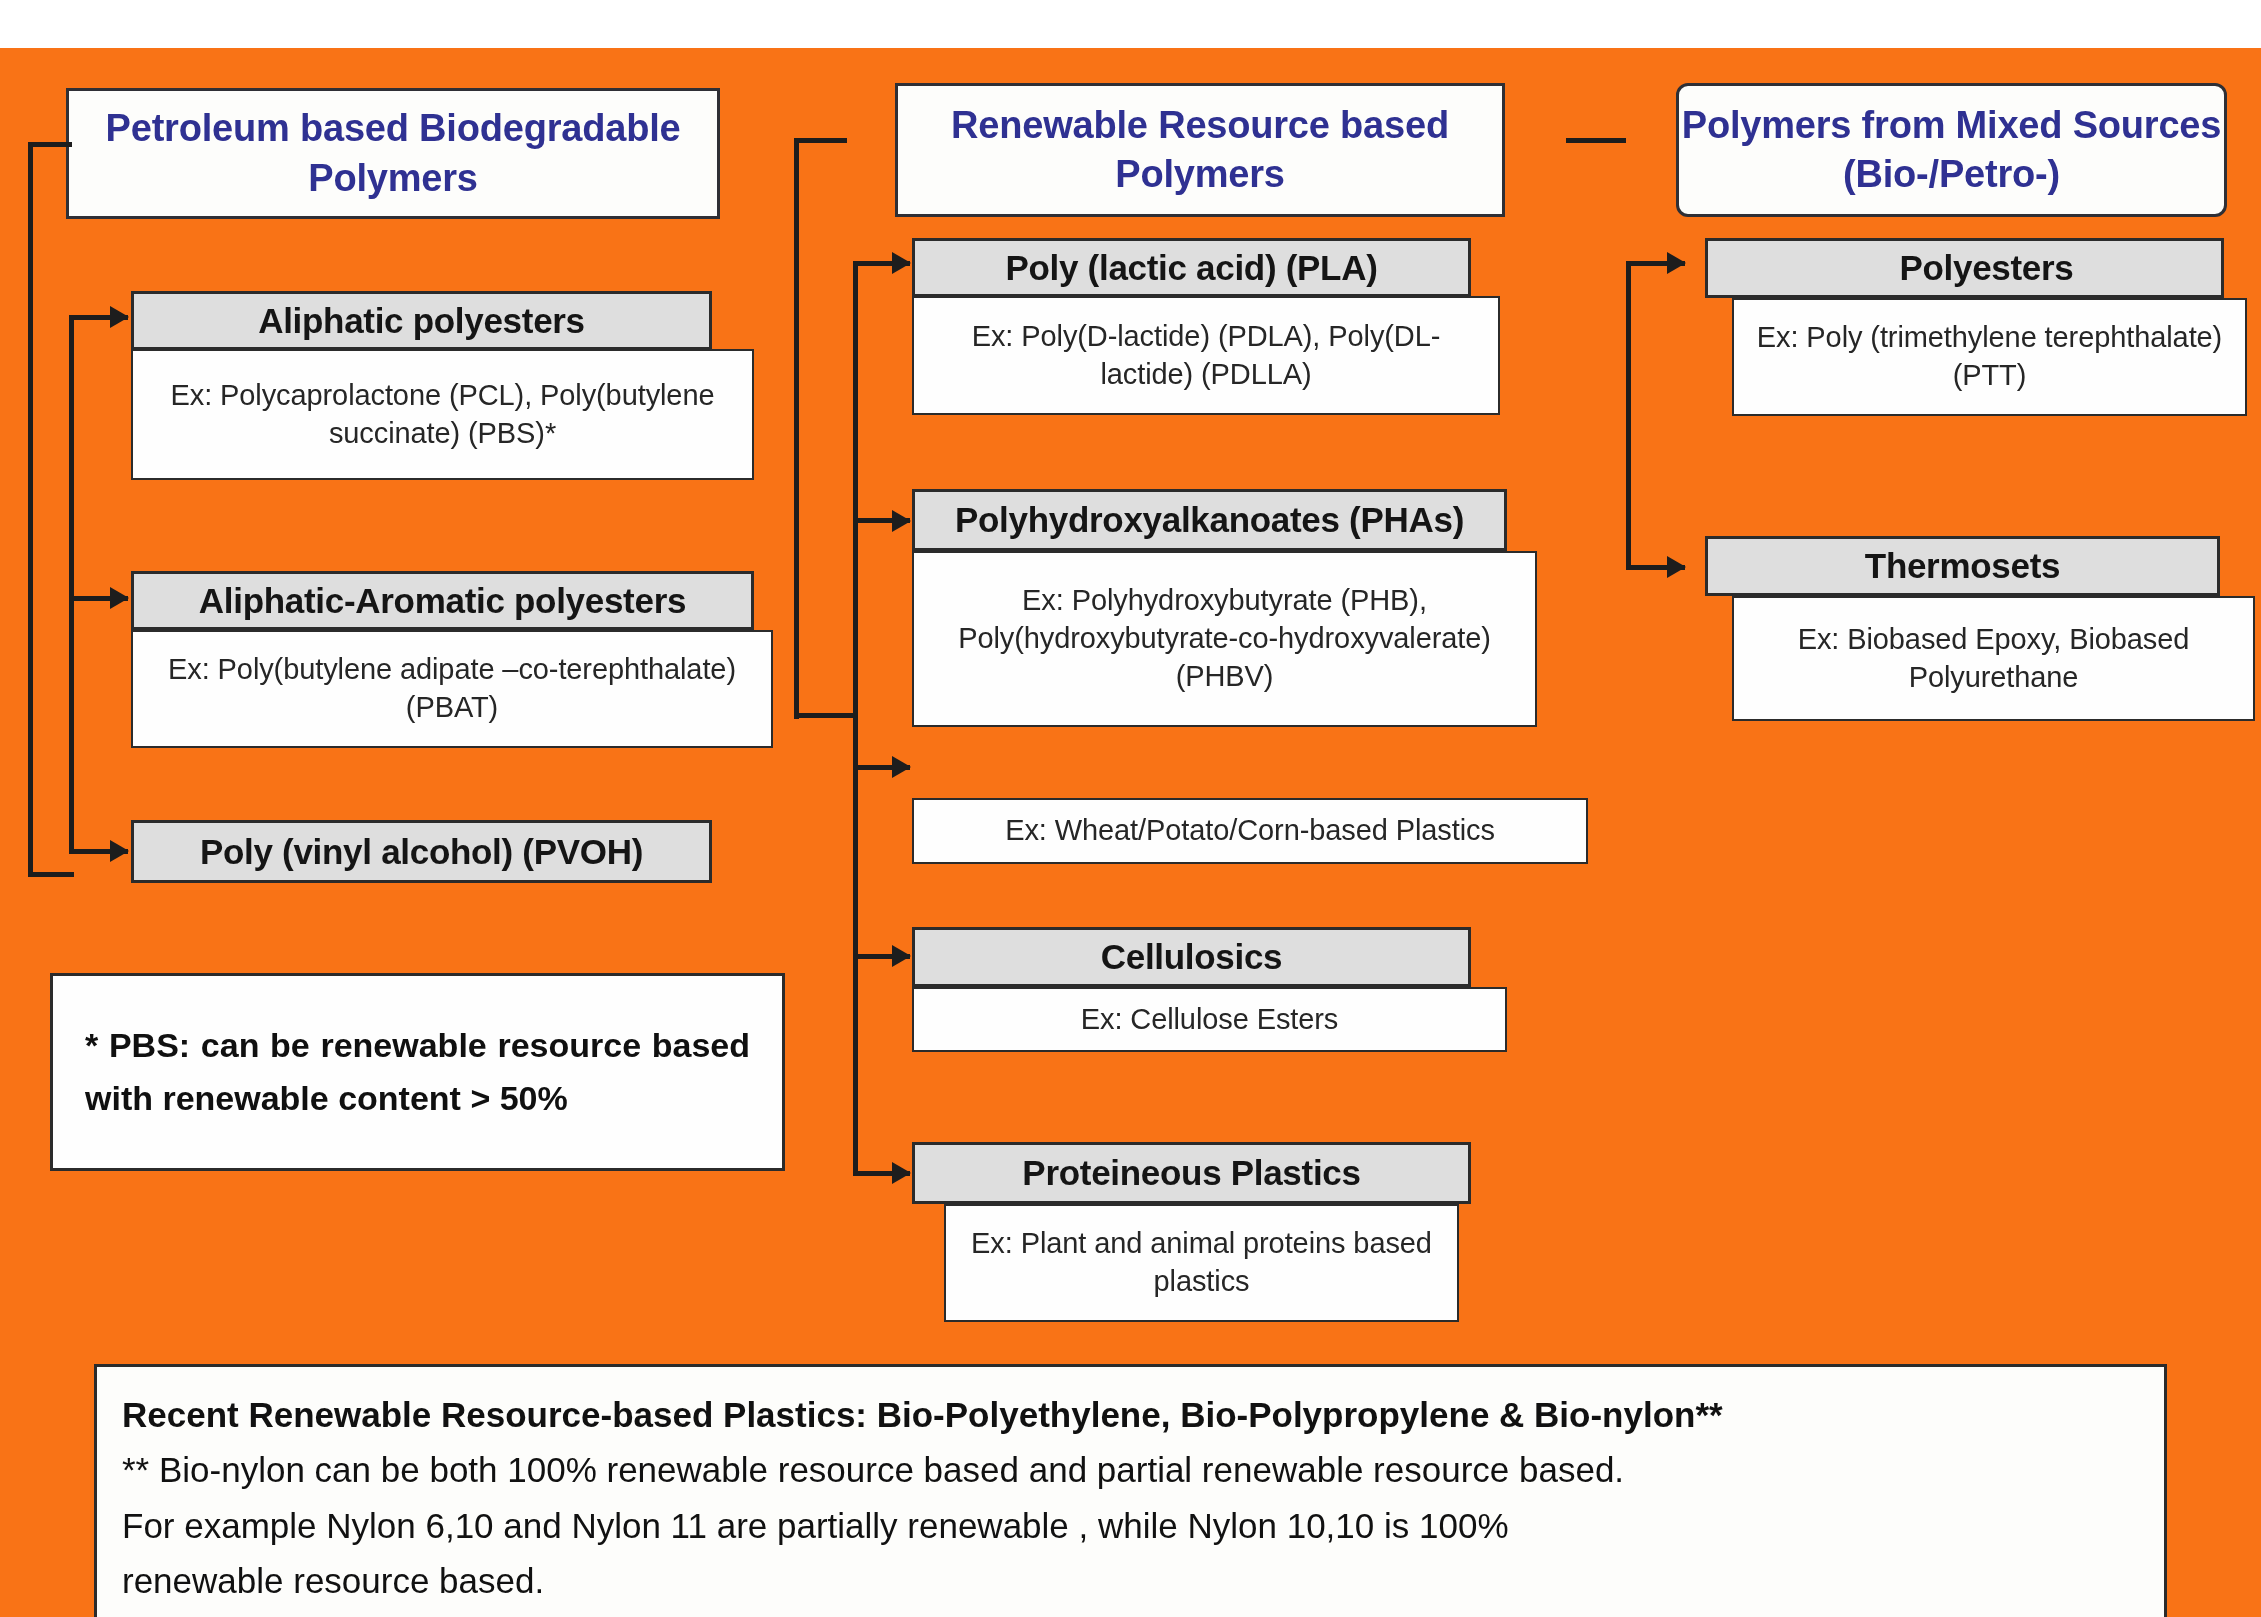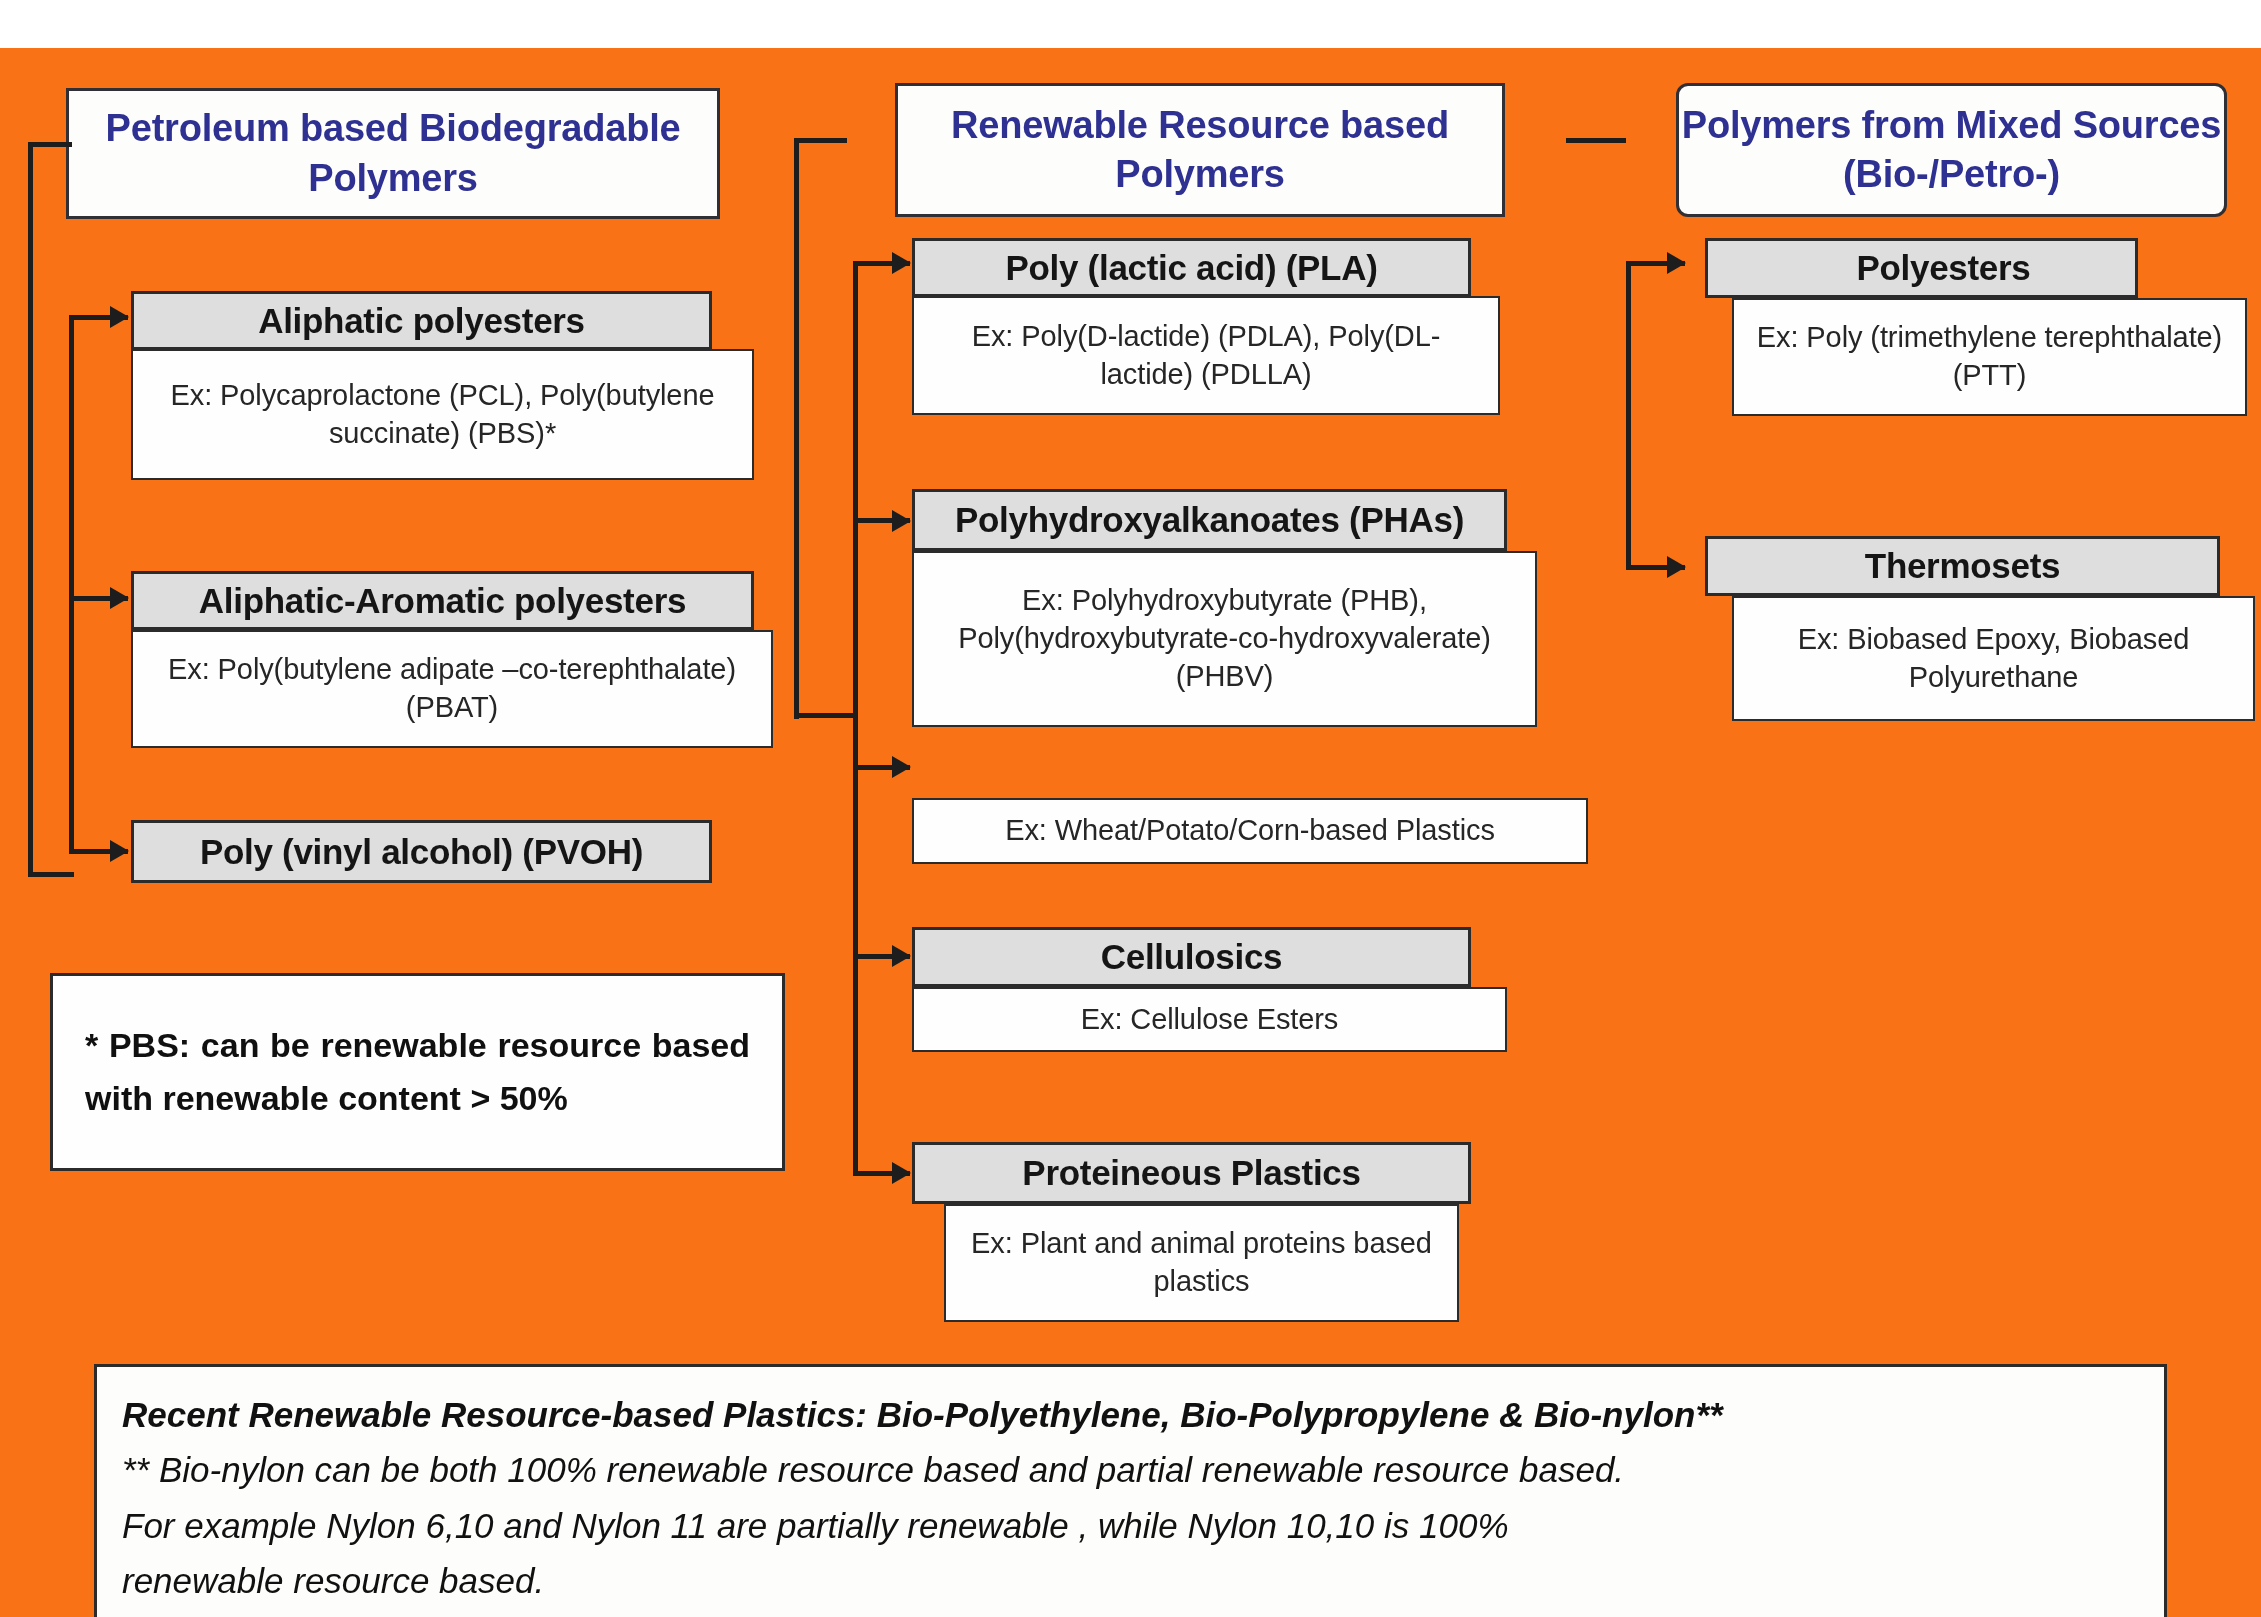--- a/index.html
+++ b/index.html
@@ -70,21 +70,21 @@
     border:3.7px solid #2b2b2b;
     color:#111111;
     text-align:left;
     justify-content:flex-start;
     align-items:flex-start;
     padding:22px 25px 19px 25px;
     font-size:35px;
     line-height:1.46;
   }
   .footer-box .bold{font-weight:bold;}
-  .footer-box p{margin:0 0 4.4px 0;font-style:italic;}
+  .footer-box p{margin:0 0 4.4px 0;}
 
   
   .ln{position:absolute;background:#1d1d1d;z-index:1;}
   .ln.v{width:5.1px;}
   .ln.h{height:5.1px;}
   .arrow{
     position:absolute;
     width:0;height:0;
     border-top:11.8px solid transparent;
     border-bottom:11.8px solid transparent;
@@ -197,21 +197,21 @@
   <div class="ln v" style="left:1626px; top:213px; height:309px;"></div>
   <div class="ln h" style="left:1626px; top:213px; width:59px;"></div>
   <div class="arrow" style="left:1667px; top:204px;"></div>
   <div class="ln h" style="left:1626px; top:517px; width:59px;"></div>
   <div class="arrow" style="left:1667px; top:508px;"></div>
 
   <div class="box title-box" style="left:1676px; top:35px; width:551px; height:134px;border-radius:12px;">
     <span>Polymers from Mixed Sources (Bio-/Petro-)</span>
   </div>
 
-  <div class="box cat-box" style="left:1705px; top:190px; width:433px; height:60px;padding-left:44px;">
+  <div class="box cat-box" style="left:1705px; top:190px; width:519px; height:60px;padding-left:44px;">
     <span>Polyesters</span>
   </div>
   <div class="box ex-box" style="left:1732px; top:250px; width:515px; height:118px; padding:0 14.7px;">
     <span>Ex: Poly (trimethylene terephthalate) (PTT)</span>
   </div>
 
   <div class="box cat-box" style="left:1705px; top:488px; width:515px; height:60px;">
     <span>Thermosets</span>
   </div>
   <div class="box ex-box" style="left:1732px; top:548px; width:523px; height:125px; padding:0 14.7px;">

